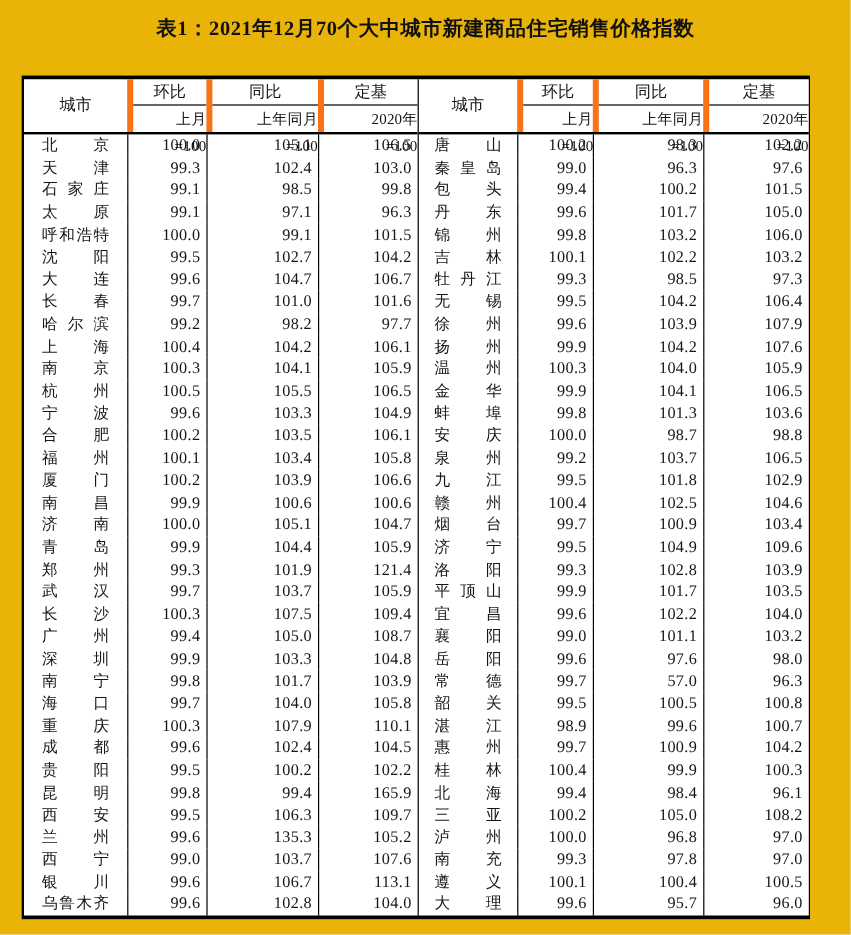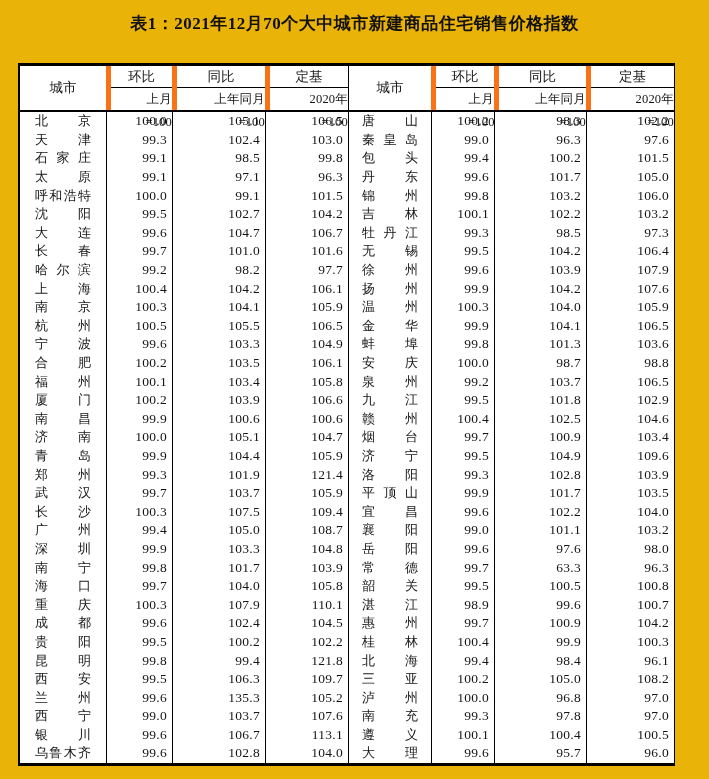--- a/index.html
+++ b/index.html
@@ -350,21 +350,21 @@
             <div class="cell c2 num">99.5</div>
             <div class="cell c3 num">100.2</div>
             <div class="cell c4 num">102.2</div>
           </div>
           <div class="trow">
             <div class="cell c1 city">
               <span class="city-inner">昆明</span>
             </div>
             <div class="cell c2 num">99.8</div>
             <div class="cell c3 num">99.4</div>
-            <div class="cell c4 num">121.8</div>
+            <div class="cell c4 num">165.9</div>
           </div>
           <div class="trow">
             <div class="cell c1 city">
               <span class="city-inner">西安</span>
             </div>
             <div class="cell c2 num">99.5</div>
             <div class="cell c3 num">106.3</div>
             <div class="cell c4 num">109.7</div>
           </div>
           <div class="trow">
@@ -609,21 +609,21 @@
             </div>
             <div class="cell c2 num">99.6</div>
             <div class="cell c3 num">97.6</div>
             <div class="cell c4 num">98.0</div>
           </div>
           <div class="trow">
             <div class="cell c1 city">
               <span class="city-inner">常德</span>
             </div>
             <div class="cell c2 num">99.7</div>
-            <div class="cell c3 num">63.3</div>
+            <div class="cell c3 num">57.0</div>
             <div class="cell c4 num">96.3</div>
           </div>
           <div class="trow">
             <div class="cell c1 city">
               <span class="city-inner">韶关</span>
             </div>
             <div class="cell c2 num">99.5</div>
             <div class="cell c3 num">100.5</div>
             <div class="cell c4 num">100.8</div>
           </div>

